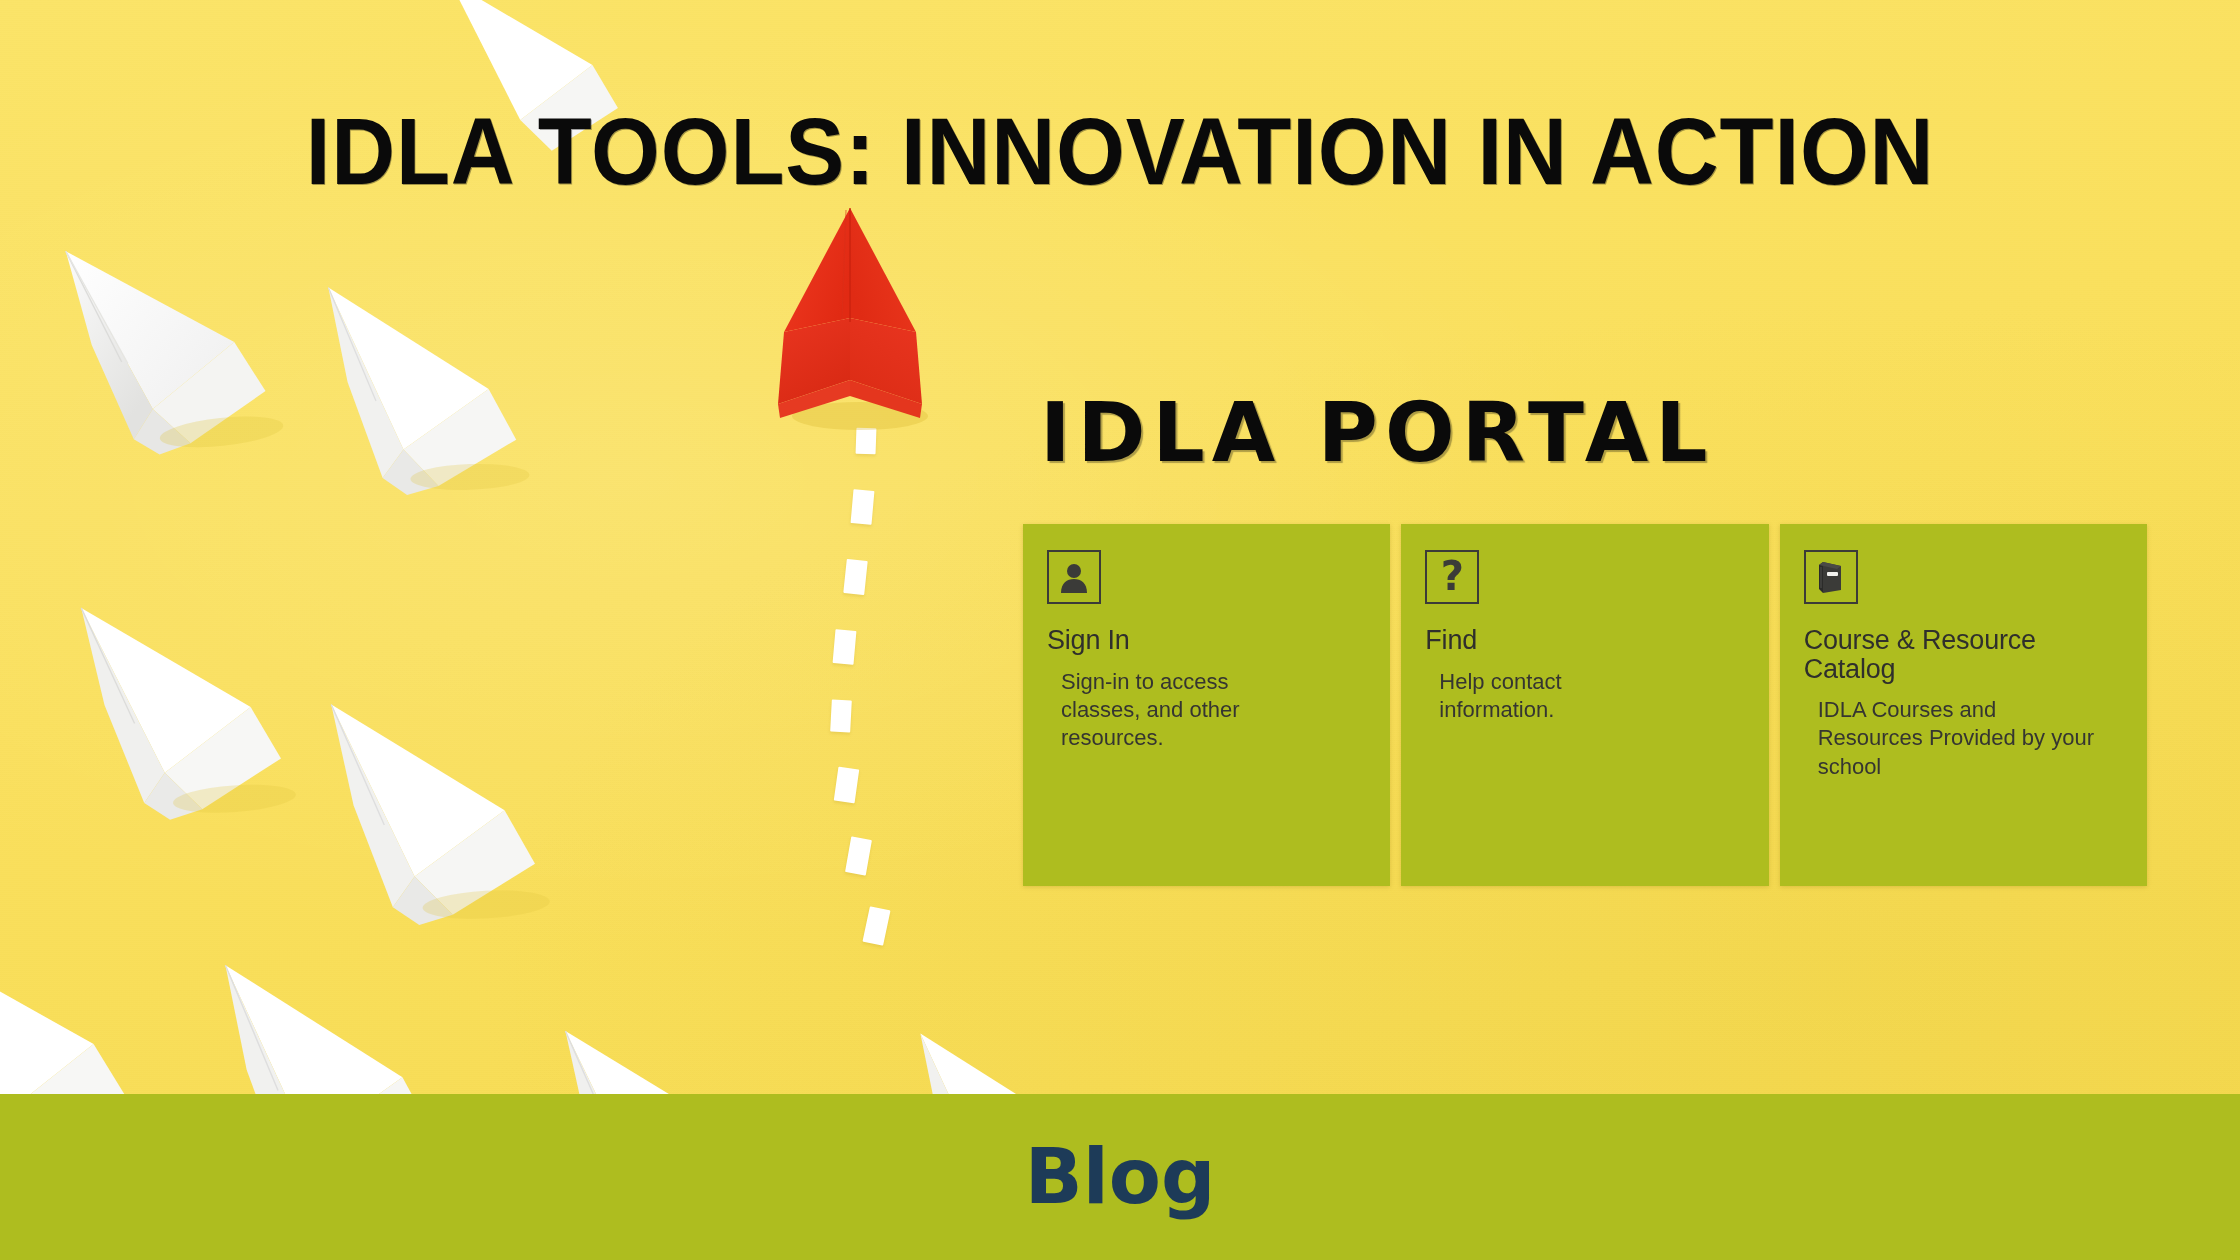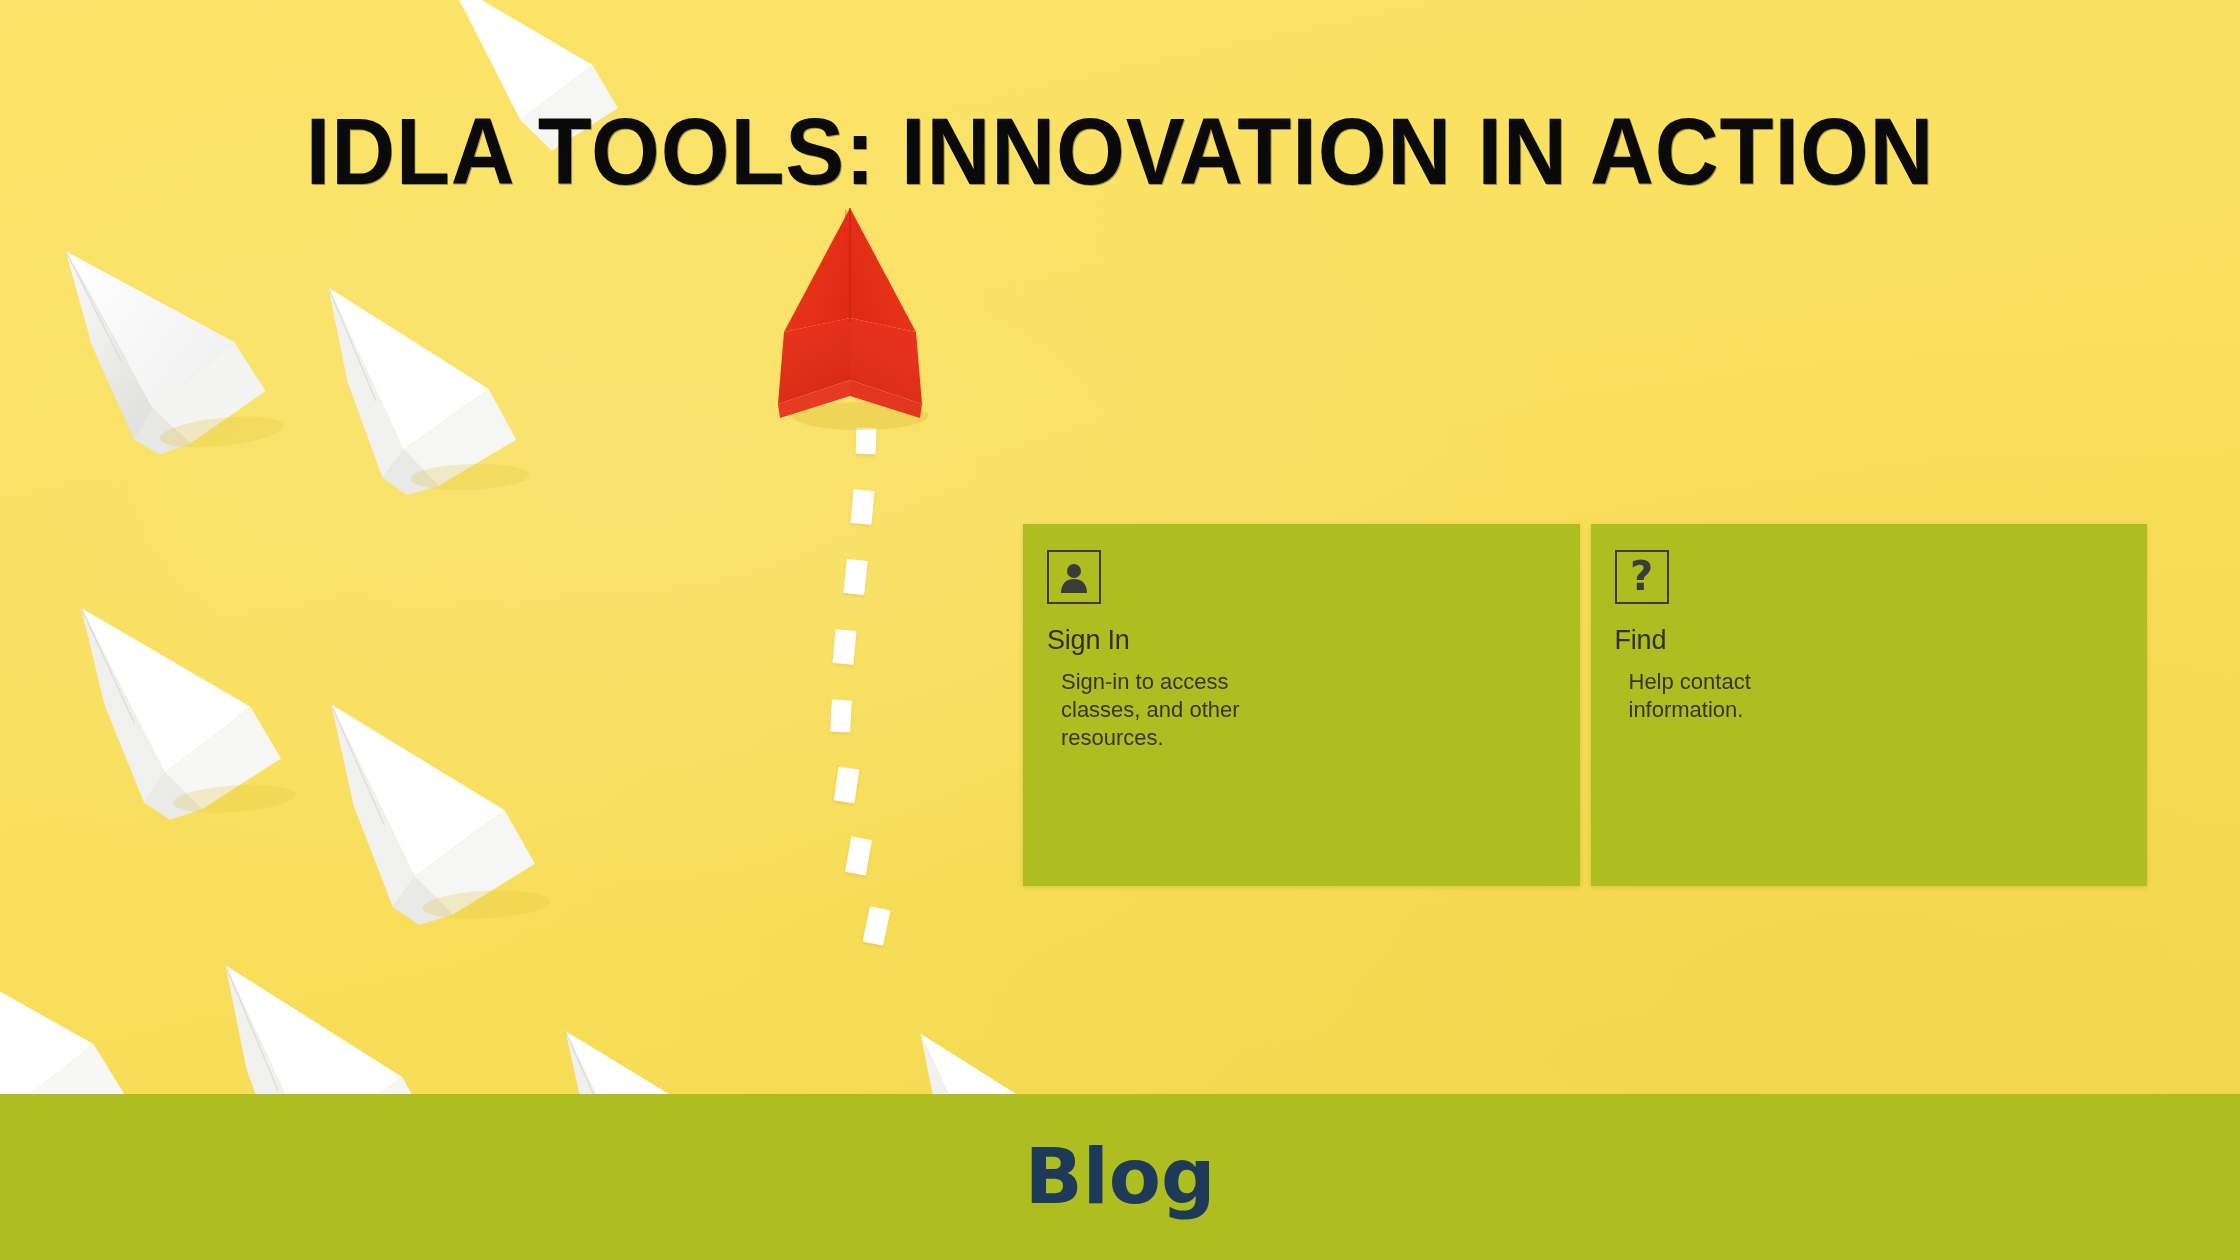--- a/index.html
+++ b/index.html
@@ -326,20 +326,21 @@
       <path d="M164 132 L98 118 L98 180 L170 204 Z" fill="url(#rpBR)"></path>
       <path d="M26 204 L98 180 L98 196 L28 218 Z" fill="#e63a22"></path>
       <path d="M170 204 L98 180 L98 196 L168 218 Z" fill="#e4361e"></path>
       <path d="M98 8 L98 122" stroke="#c7220f" stroke-width="1.6" fill="none" opacity=".75"></path>
       <path d="M94 10 L90 120" stroke="#d8301a" stroke-width="1.2" fill="none" opacity=".55"></path>
     </svg>
   </div>
 
   <h1 class="headline">IDLA TOOLS: INNOVATION IN ACTION</h1>
 
+  <div class="portal-title">IDLA PORTAL</div>
 
   <div class="card-deck">
 
     <div class="card card-1">
       <div class="icon-box">
         <svg width="32" height="32" viewBox="0 0 32 32">
           <circle cx="16" cy="10" r="7" fill="#3b3b38"></circle>
           <path d="M3 32 C3 22 9 18 16 18 C23 18 29 22 29 32 Z" fill="#3b3b38"></path>
         </svg>
       </div>
@@ -348,20 +349,33 @@
     </div>
 
     <div class="card card-2">
       <div class="icon-box">
         <span class="icon-q">?</span>
       </div>
       <h3 class="card-title">Find</h3>
       <p class="card-desc">Help contact information.</p>
     </div>
 
+    <div class="card card-3">
+      <div class="icon-box">
+        <svg width="30" height="34" viewBox="0 0 30 34">
+          <path d="M7 2 L25 6 L25 30 L7 33 Z" fill="#3b3b38"></path>
+          <path d="M7 2 L7 33 L3 29 L3 5 Z" fill="#2b2b29"></path>
+          <path d="M3 5 L7 2 L25 6 L21 9 Z" fill="#4a4a46"></path>
+          <rect x="11" y="12" width="11" height="4" rx="1" fill="#f2f2ee"></rect>
+          <path d="M5 7 L5 28" stroke="#565652" stroke-width="0.9" fill="none"></path>
+        </svg>
+      </div>
+      <h3 class="card-title">Course &amp; Resource Catalog</h3>
+      <p class="card-desc">IDLA Courses and Resources Provided by your school</p>
+    </div>
 
   </div>
 
   <div class="blog-bar">
     <span class="blog-label">Blog</span>
   </div>
 
 </div>
 
 </body></html>

